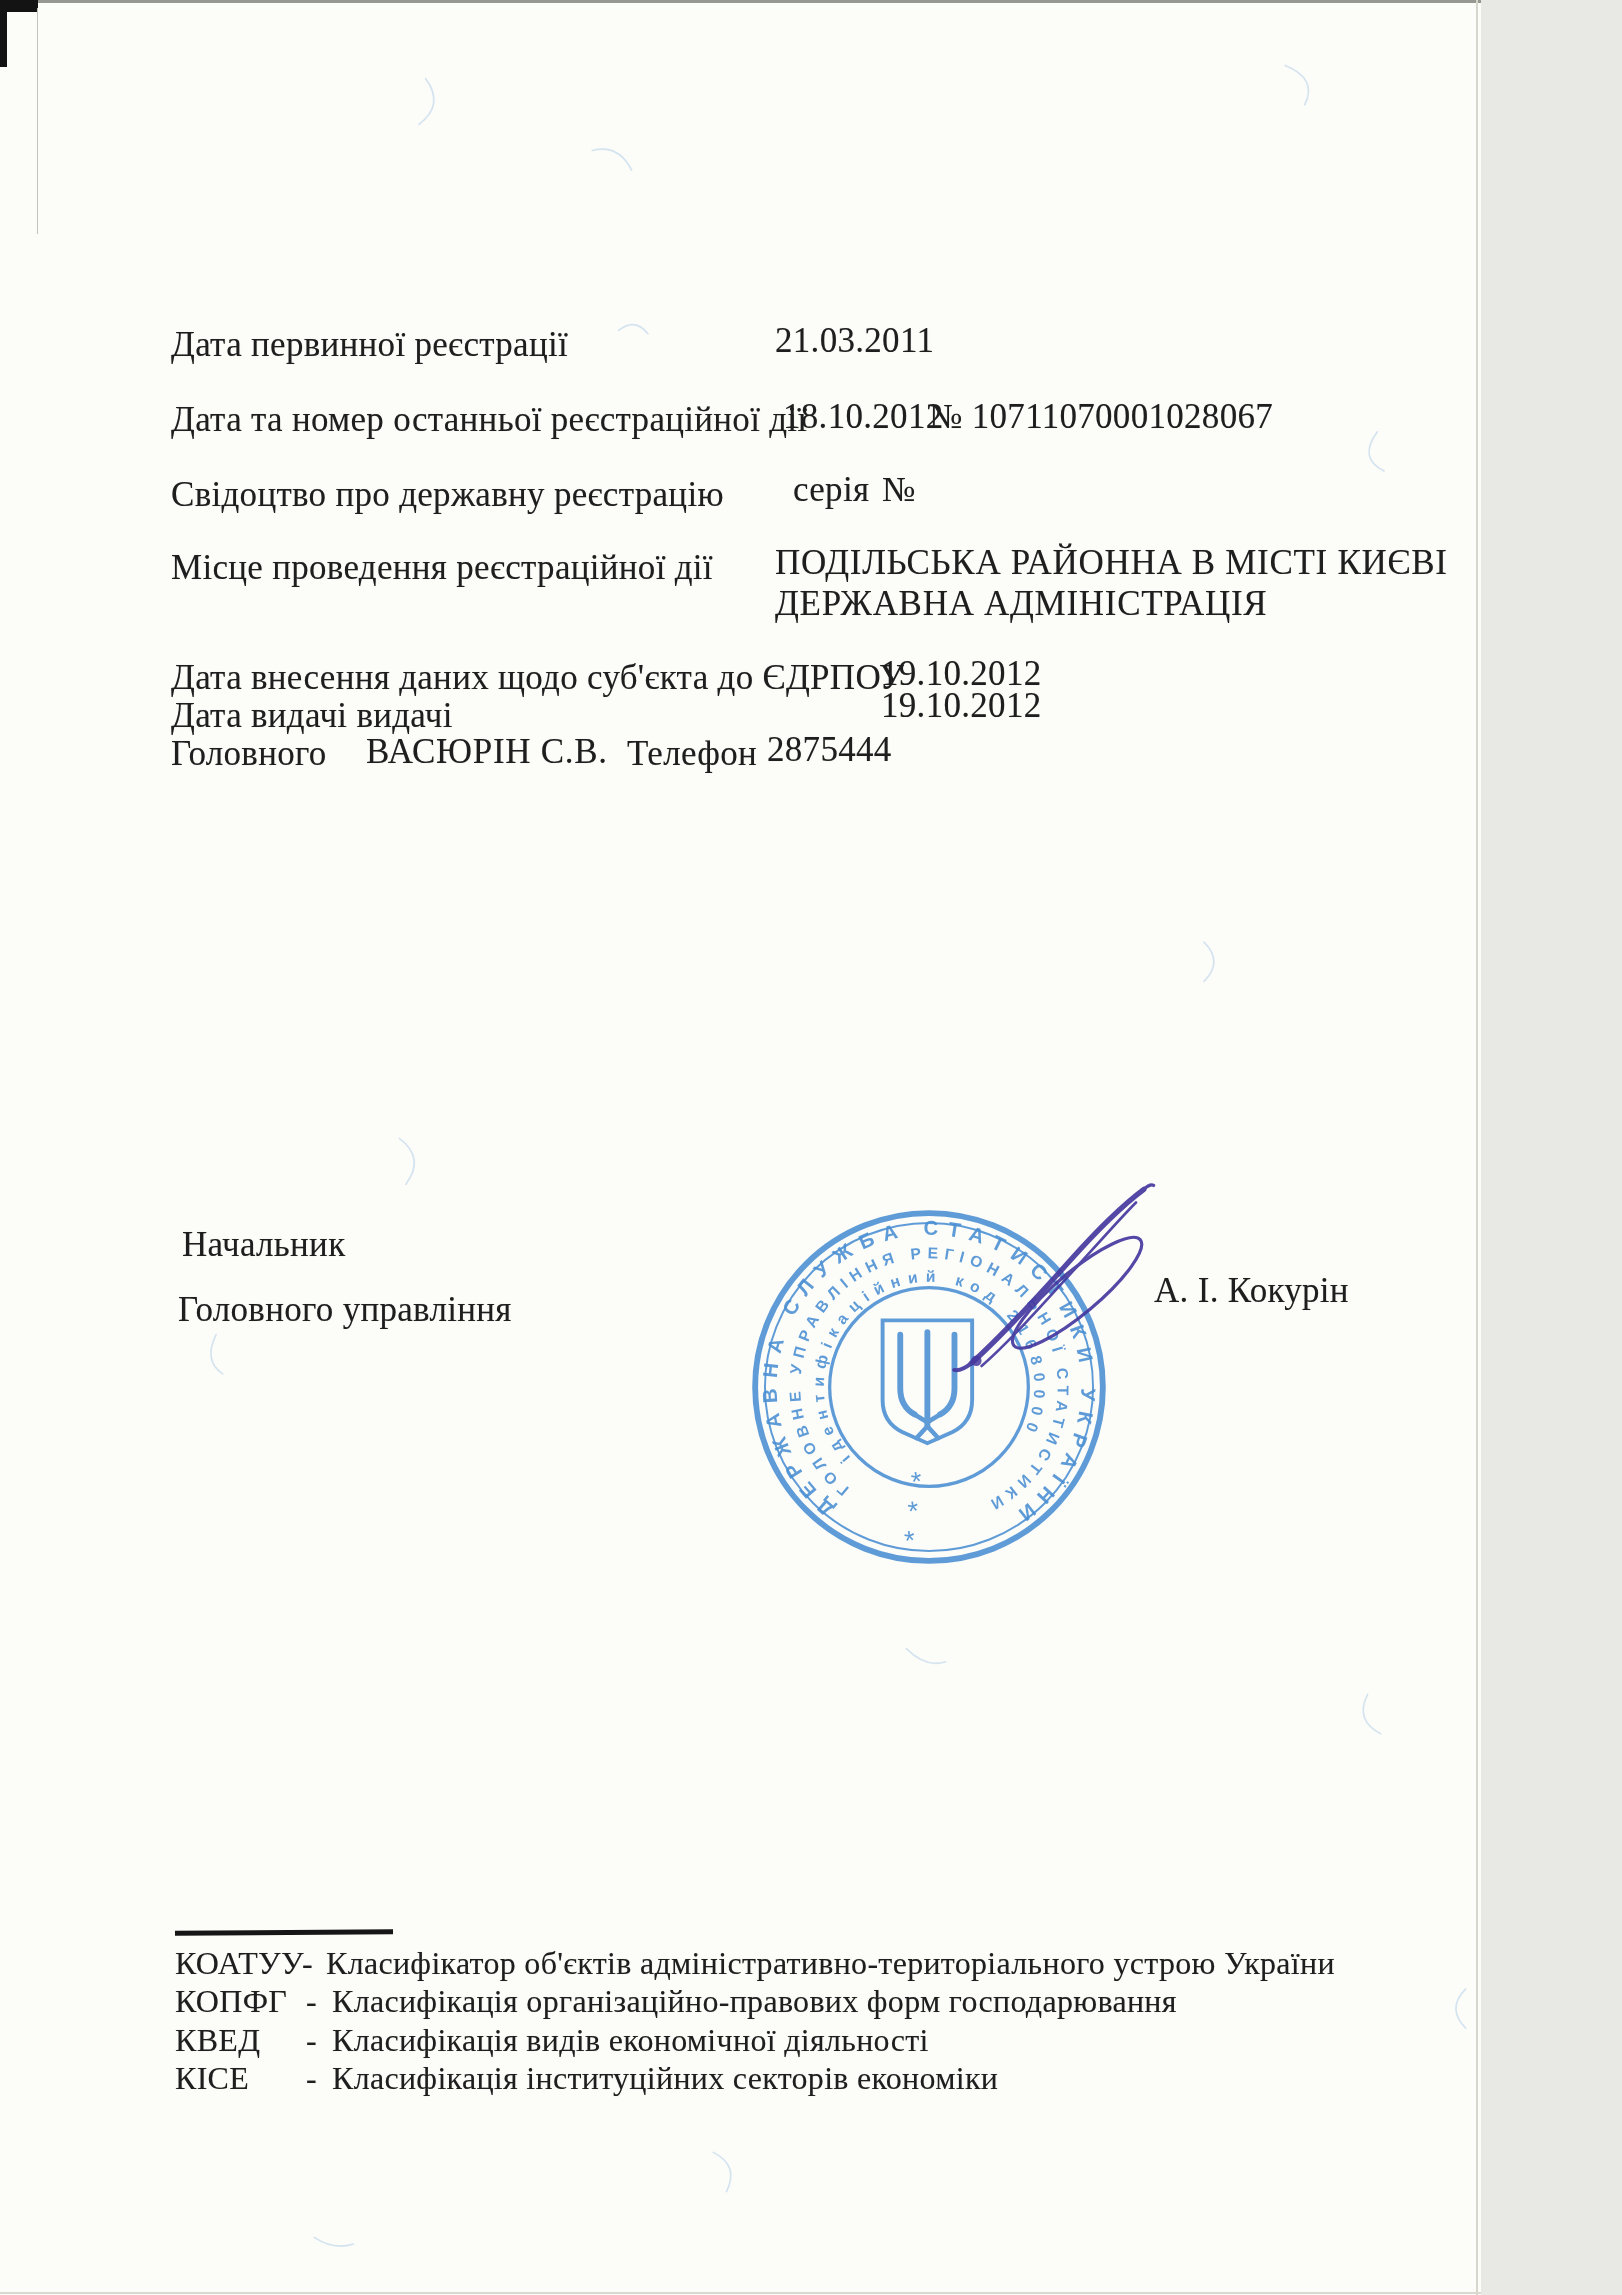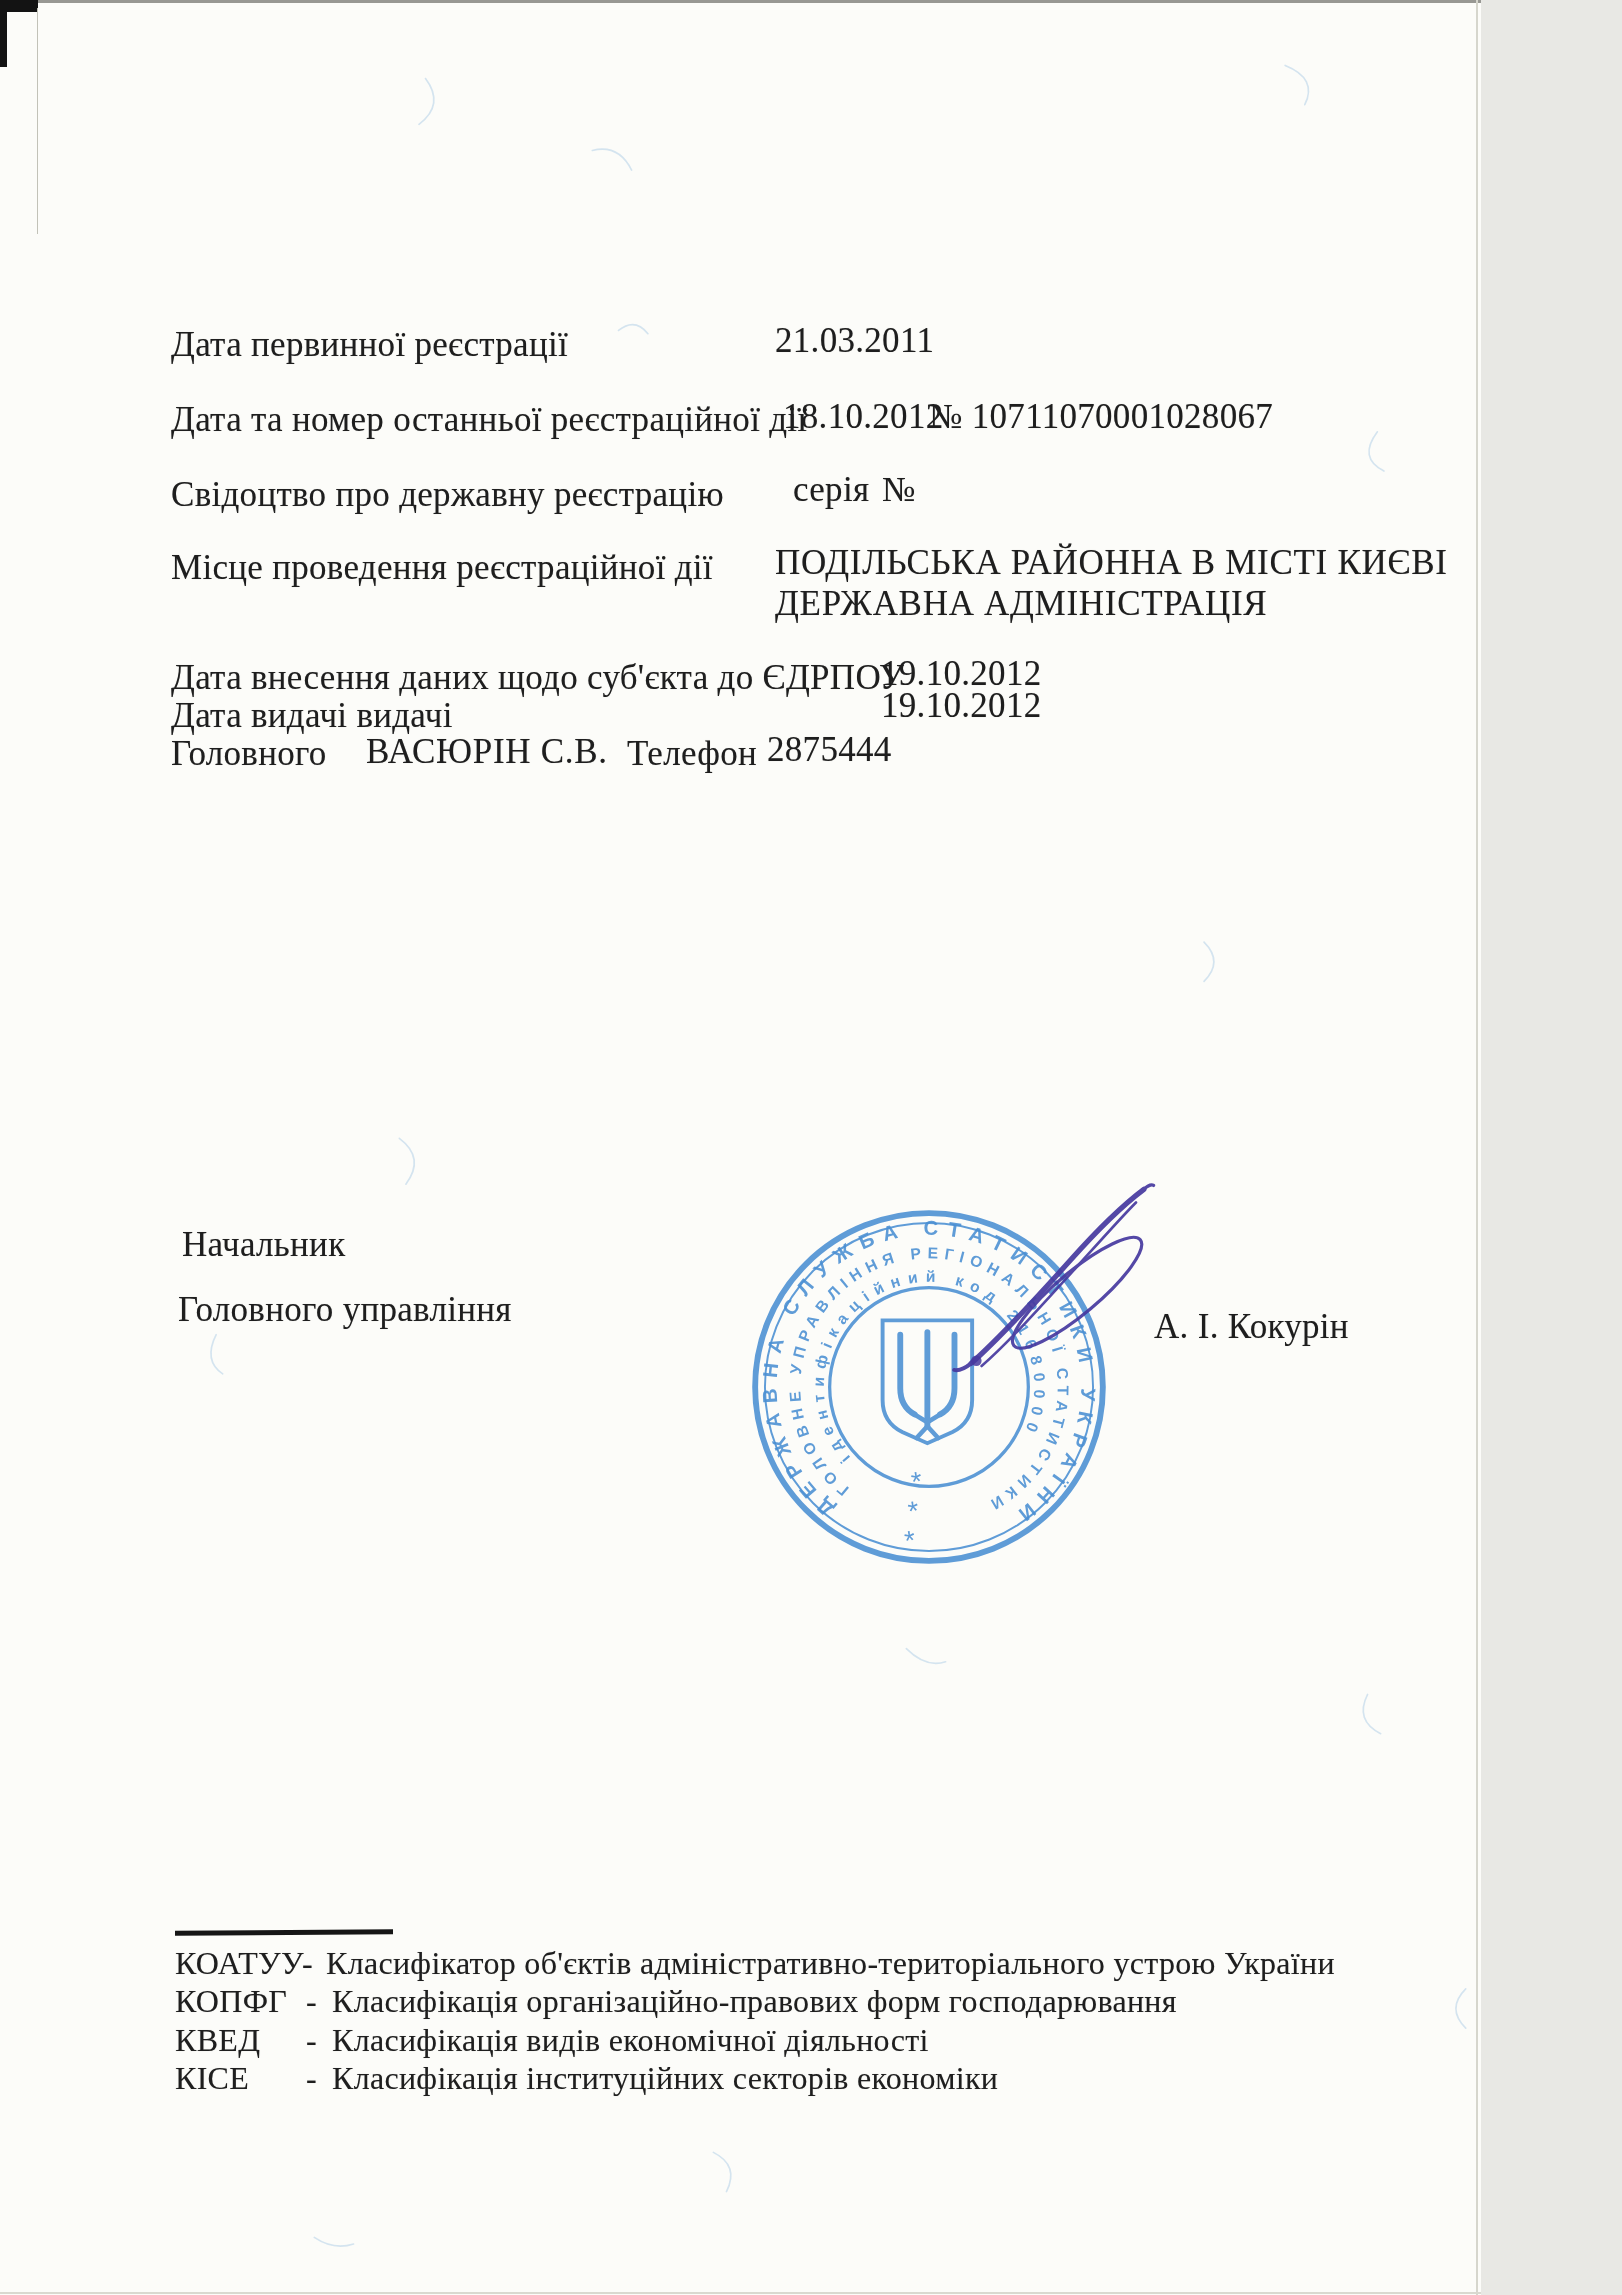--- a/index.html
+++ b/index.html
@@ -12,21 +12,21 @@
   }
   .t{
     position:absolute;
     white-space:nowrap;
     color:#1e1e1e;
     text-shadow:0 0 0.7px rgba(40,40,40,.35);
     letter-spacing:0.3px;
   }
   .s53{font-size:35px;}
   .s49{font-size:32px;}
-  .s54{font-size:35px;margin-top:36px;}
+  .s54{font-size:35px;}
   .caps{letter-spacing:0.7px;}
   
   .edge-top{position:absolute;left:0;top:0;width:1623px;height:3.3px;background:rgba(70,70,64,.55);}
   .corner-black-h{position:absolute;left:0;top:0;width:38px;height:11.8px;background:#131313;}
   .corner-black-v{position:absolute;left:0;top:0;width:7.2px;height:67px;background:#131313;}
   .crease-left{position:absolute;left:37px;top:7.9px;width:1.3px;height:226px;background:#c2c2b8;}
   .edge-right{position:absolute;right:2.6px;top:0;width:2px;height:2295px;background:#d6d6cd;}
   .edge-bottom{position:absolute;left:0;bottom:1.3px;width:1623px;height:2px;background:#d9d9d0;}
   .foot-line{position:absolute;left:175px;top:1930px;width:218px;height:4.6px;background:#161616;transform:rotate(-0.4deg);}
   .overlay-svg{position:absolute;left:0;top:0;pointer-events:none;}

